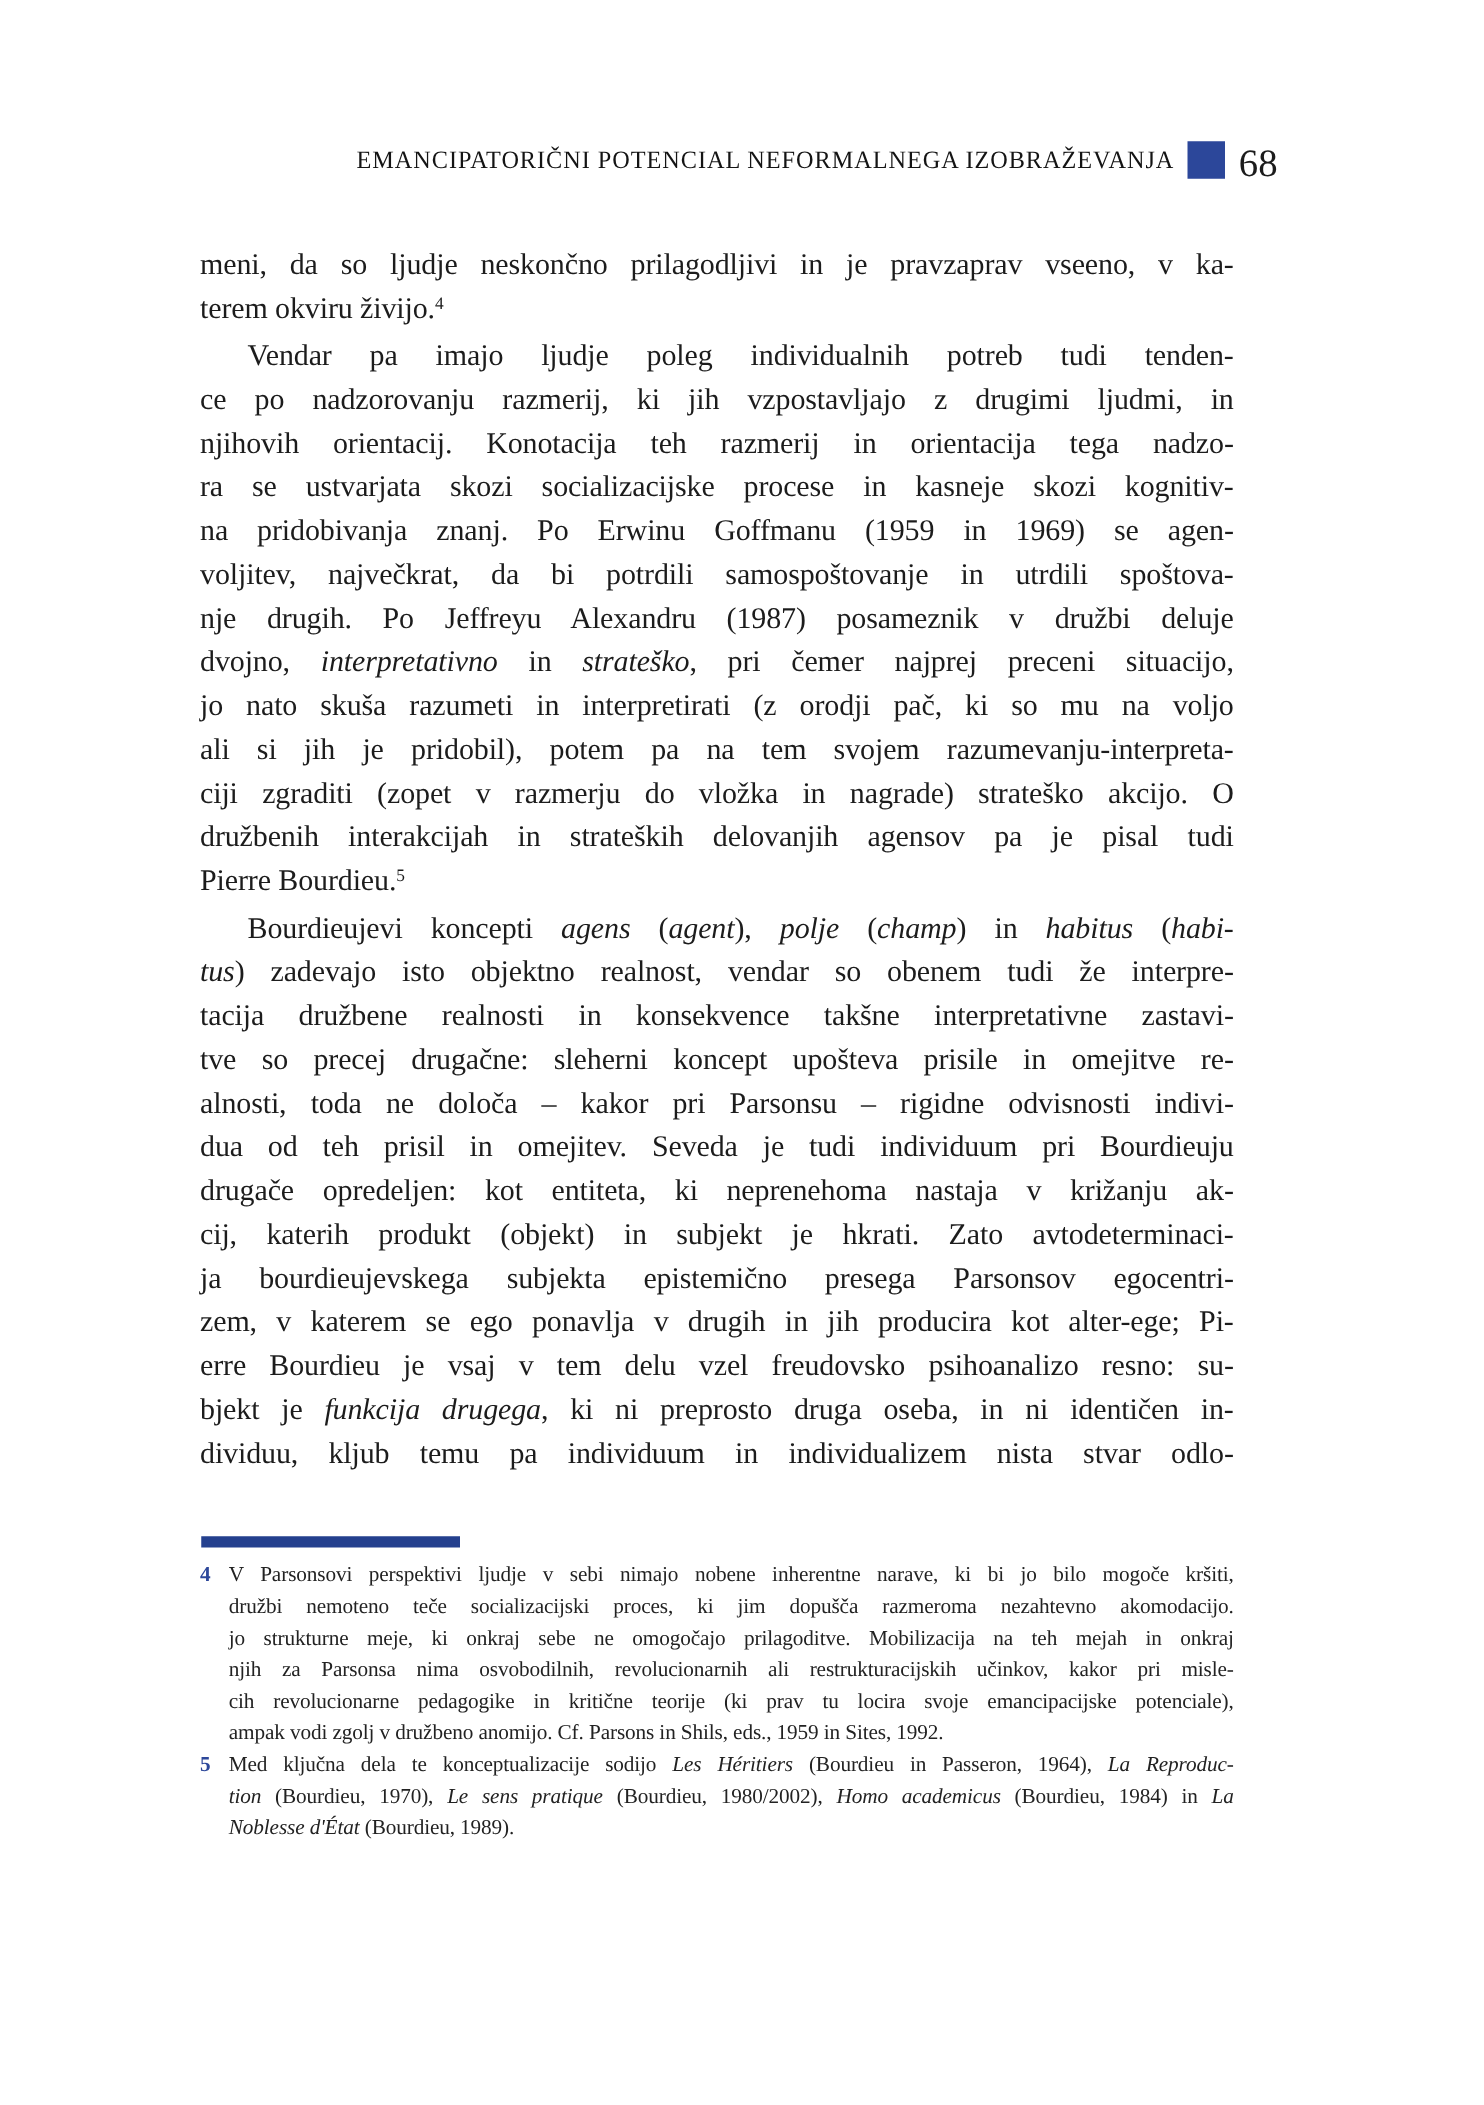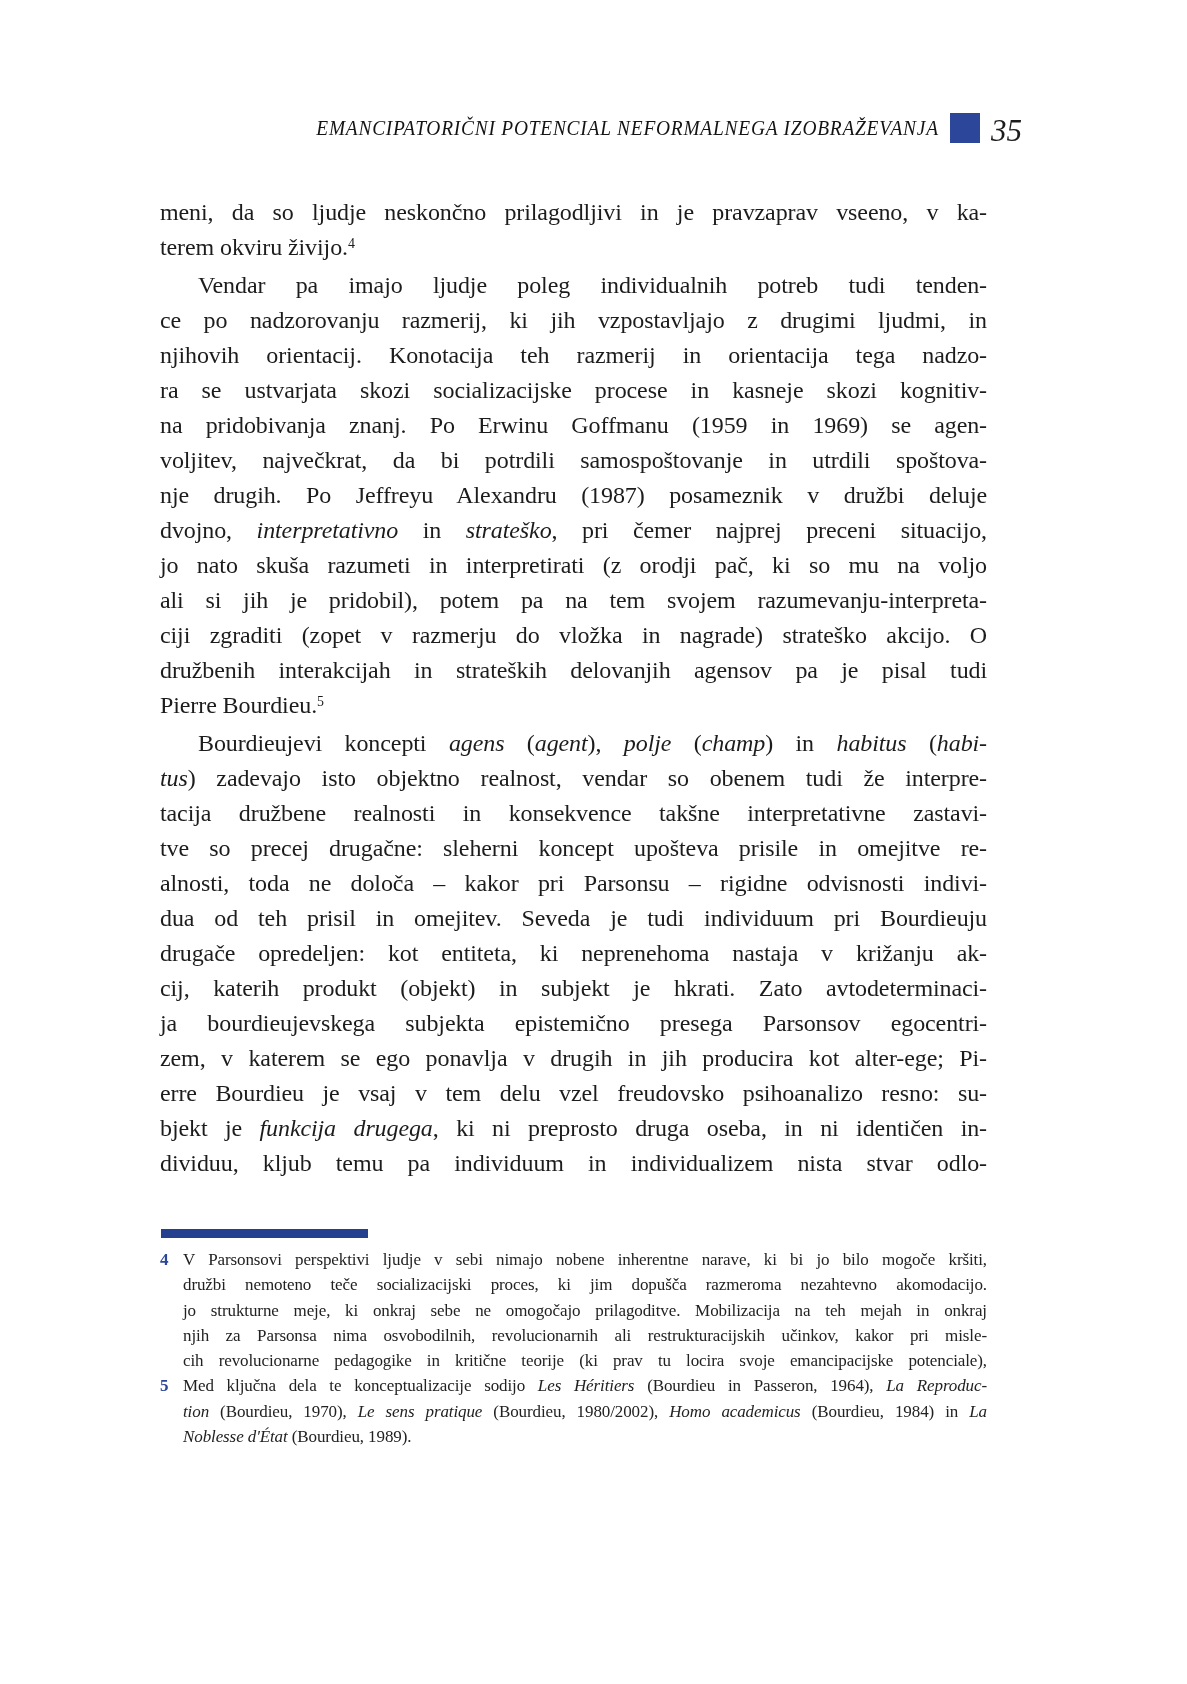--- a/index.html
+++ b/index.html
@@ -6,21 +6,21 @@
   body{
     width:1187px;height:1684px;background:#ffffff;
     font-family:"Liberation Serif","DejaVu Serif",serif;
     color:#1c1c1c;position:relative;overflow:hidden;
   }
   .page{position:absolute;inset:0;}
 
   
   .header{
     position:absolute;left:160px;top:110px;width:862px;
-    display:flex;align-items:center;justify-content:flex-end;gap:11px;font-style:italic;
+    display:flex;align-items:center;justify-content:flex-end;gap:11px;
   }
   .header-title{
     font-size:20px;letter-spacing:0.8px;color:#141414;
     white-space:nowrap;transform:scaleX(0.97);transform-origin:right center;
   }
   .accent-square{width:30px;height:30px;background:#2c479a;flex:0 0 30px;}
   .page-number{font-size:31px;color:#1c1c1c;line-height:30px;padding-top:6px;}
 
   
   .body-text{
@@ -47,21 +47,21 @@
   .fn-body{flex:1 1 auto;min-width:0;}
 </style>
 </head>
 <body>
 
 <div class="page">
 
   <div class="header">
     <span class="header-title">EMANCIPATORIČNI POTENCIAL NEFORMALNEGA IZOBRAŽEVANJA</span>
     <span class="accent-square"></span>
-    <span class="page-number">35</span>
+    <span class="page-number">68</span>
   </div>
 
   <div class="body-text">
       <div>
         <div class="line">meni, da so ljudje neskončno prilagodljivi in je pravzaprav vseeno, v ka-</div>
         <div class="line flush">terem okviru živijo.<sup>4</sup></div>
       </div>
       <div>
         <div class="line indent">Vendar pa imajo ljudje poleg individualnih potreb tudi tenden-</div>
         <div class="line">ce po nadzorovanju razmerij, ki jih vzpostavljajo z drugimi ljudmi, in</div>
@@ -98,20 +98,21 @@
 
   <div class="footnotes">
       <div class="footnote">
         <span class="fn-num">4</span>
         <div class="fn-body">
           <div class="line">V Parsonsovi perspektivi ljudje v sebi nimajo nobene inherentne narave, ki bi jo bilo mogoče kršiti,</div>
           <div class="line">družbi nemoteno teče socializacijski proces, ki jim dopušča razmeroma nezahtevno akomodacijo.</div>
           <div class="line">jo strukturne meje, ki onkraj sebe ne omogočajo prilagoditve. Mobilizacija na teh mejah in onkraj</div>
           <div class="line">njih za Parsonsa nima osvobodilnih, revolucionarnih ali restrukturacijskih učinkov, kakor pri misle-</div>
           <div class="line">cih revolucionarne pedagogike in kritične teorije (ki prav tu locira svoje emancipacijske potenciale),</div>
+          <div class="line flush">ampak vodi zgolj v družbeno anomijo. Cf. Parsons in Shils, eds., 1959 in Sites, 1992.</div>
         </div>
       </div>
       <div class="footnote">
         <span class="fn-num">5</span>
         <div class="fn-body">
           <div class="line">Med ključna dela te konceptualizacije sodijo <i>Les Héritiers</i> (Bourdieu in Passeron, 1964), <i>La Reproduc-</i></div>
           <div class="line"><i>tion</i> (Bourdieu, 1970), <i>Le sens pratique</i> (Bourdieu, 1980/2002), <i>Homo academicus</i> (Bourdieu, 1984) in <i>La</i></div>
           <div class="line flush"><i>Noblesse d'État</i> (Bourdieu, 1989).</div>
         </div>
       </div>

